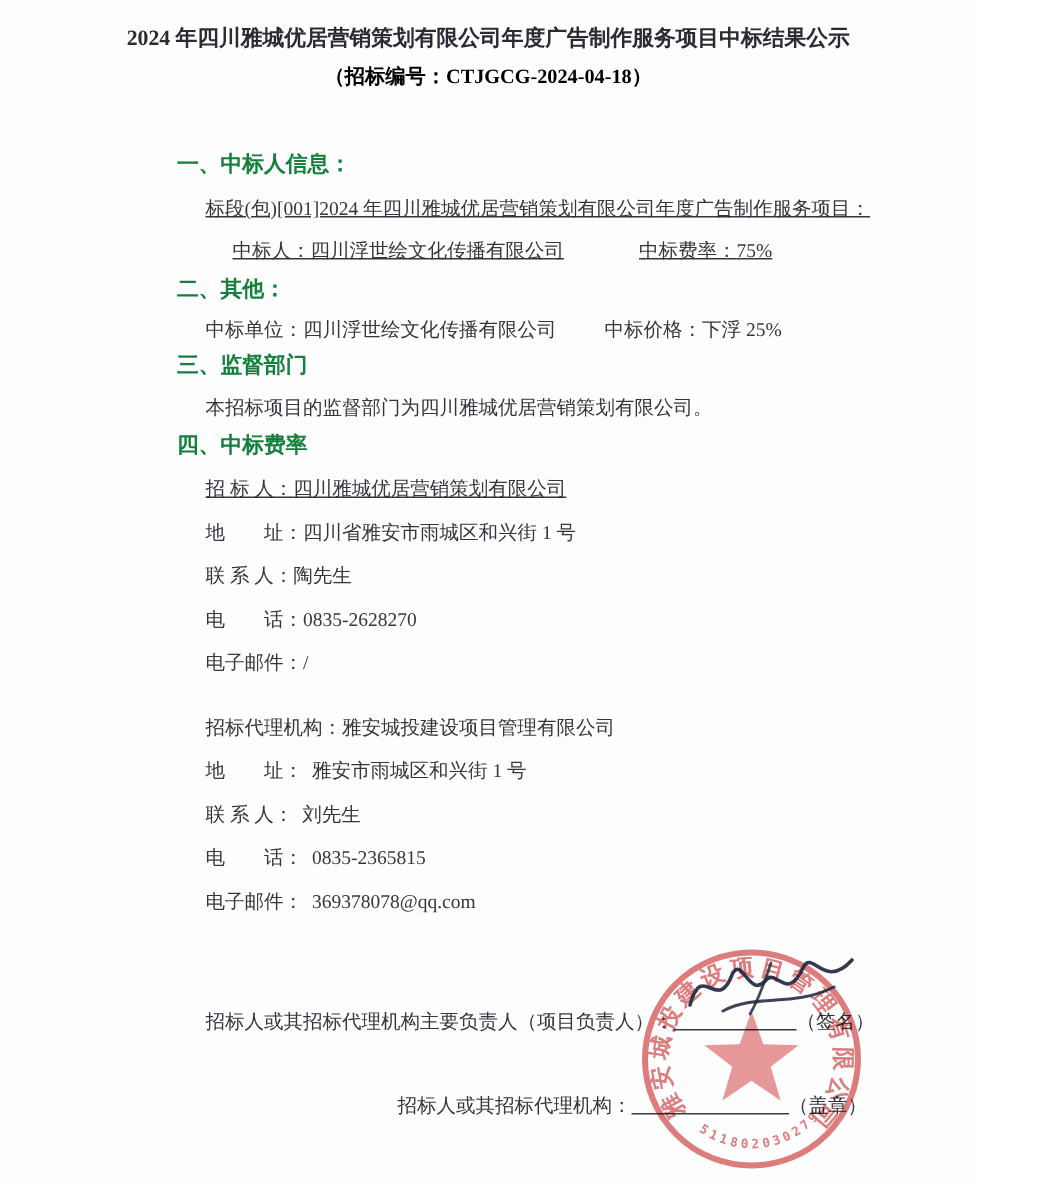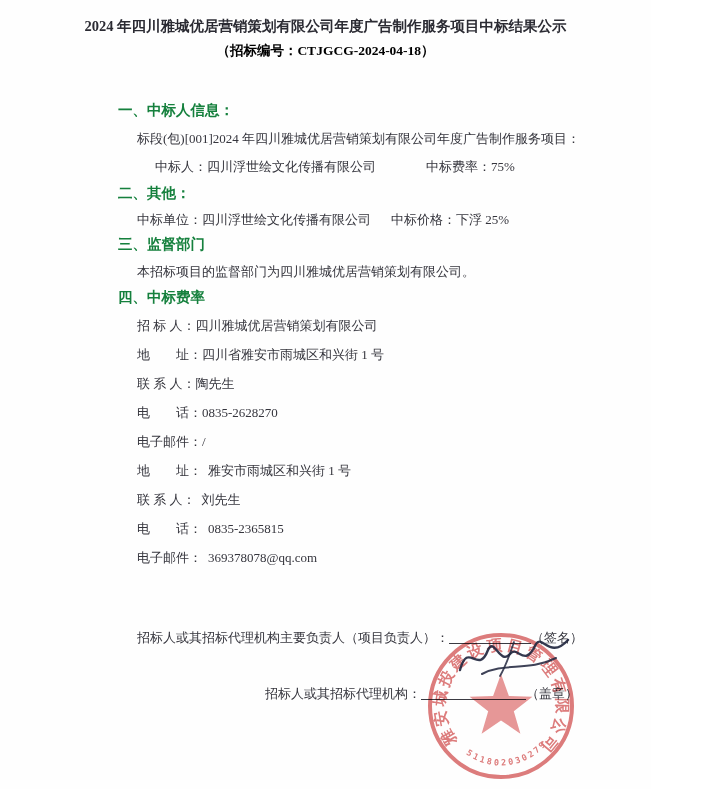--- a/index.html
+++ b/index.html
@@ -34,30 +34,30 @@
     font-size:14.5px;
     font-weight:bold;
     line-height:18px;
     color:#15803d;
   }
   .h1{margin-top:43px;}
   .h2{margin-top:9px;}
   .h3{margin-top:7px;}
   .h4{margin-top:8px;}
   .body-line{margin-left:137px;line-height:16px;}
-  .mt12{margin-top:12px;}
+  .mt12{margin-top:12px;text-decoration:underline;}
   .mt10{margin-top:10px;}
   .mt11{margin-top:11px;font-family:Liberation Serif, serif;}
   .mt13{margin-top:13px;}
   .mt27{margin-top:27px;}
   .mt55{margin-top:62px;}
   .mt37{margin-top:37px;}
   .indent18{margin-left:155px;}
   .gap50{margin-left:50px;}
-  .gap20{margin-left:20px;}
+  .gap20{margin-left:32px;}
   .agency-val{margin-left:6px;}
   .sig-row{margin-left:137px;line-height:18px;}
   .sig-row2{margin-left:265px;line-height:18px;}
   .sig-line{
     display:inline-block;
     border-bottom:1px solid #3a3a42;
     height:13px;
     transform:translateY(2px);
   }
   .w82{width:82px;}
@@ -110,20 +110,23 @@
   <div class="body-line mt13">
     <span>联 系 人：</span><span>陶先生</span>
   </div>
   <div class="body-line mt13">
     <span>电　　话：</span><span>0835-2628270</span>
   </div>
   <div class="body-line mt13">
     <span>电子邮件：</span><span>/</span>
   </div>
 
+  <div class="body-line mt27">
+    <span>招标代理机构：</span><span>雅安城投建设项目管理有限公司</span>
+  </div>
   <div class="body-line mt13">
     <span>地　　址：</span><span class="agency-val">雅安市雨城区和兴街 1 号</span>
   </div>
   <div class="body-line mt13">
     <span>联 系 人：</span><span class="agency-val">刘先生</span>
   </div>
   <div class="body-line mt13">
     <span>电　　话：</span><span class="agency-val">0835-2365815</span>
   </div>
   <div class="body-line mt13">

